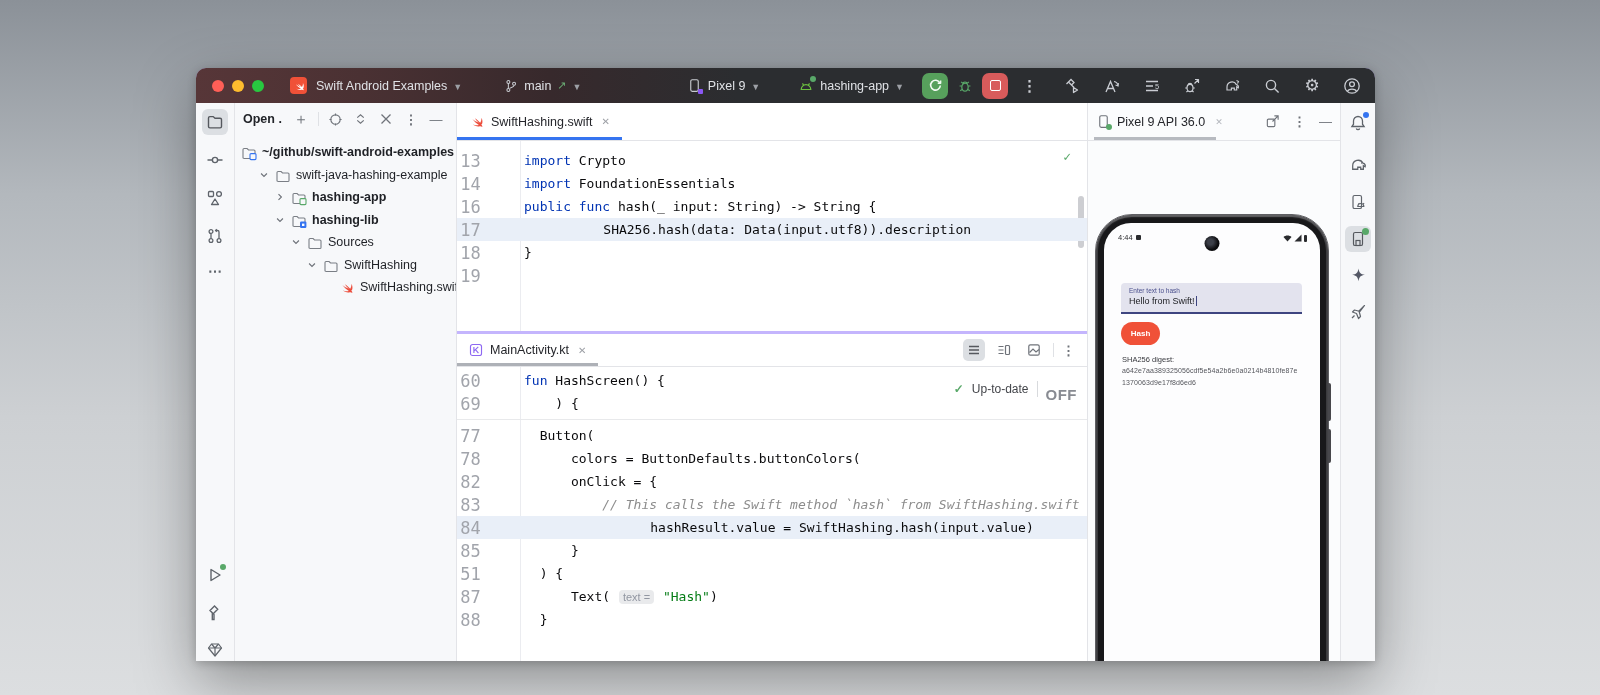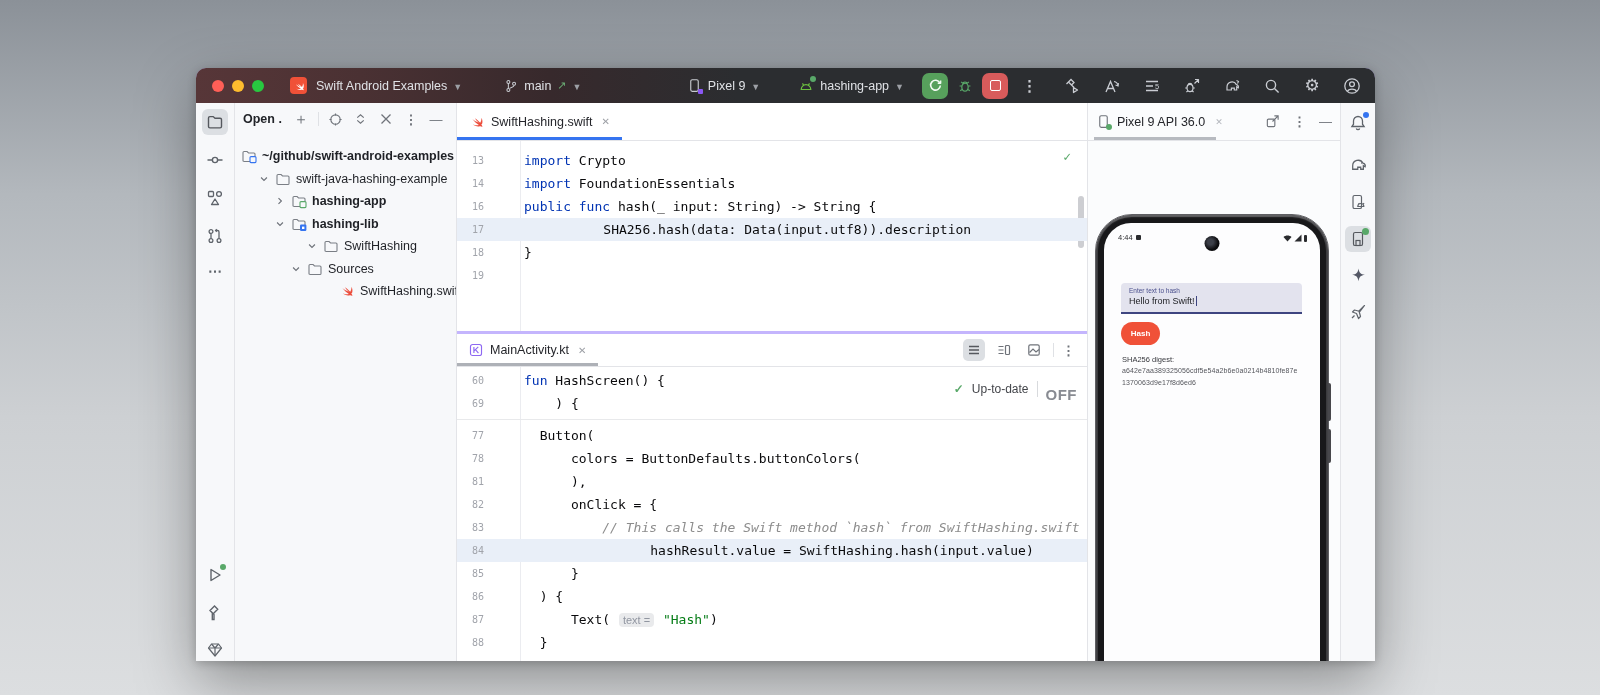--- a/index.html
+++ b/index.html
@@ -36,21 +36,21 @@
   .sicon{position:absolute;left:50%;transform:translateX(-50%);width:26px;height:26px;
          display:flex;align-items:center;justify-content:center;border-radius:6px;}
   .sicon.sel{background:#dcdfe3;}
   
   .proj{width:221px;border-right:1px solid #e3e4e8;background:#f7f8fa;overflow:hidden;}
   .proj-head{height:32px;display:flex;align-items:center;padding:0 8px;gap:9px;}
   .proj-title{font-weight:bold;color:#222429;font-size:12.5px;margin-right:2px;}
   .phicon{color:#6f737a;display:flex;align-items:center;justify-content:center;width:16px;height:16px;font-size:13px;}
   .phsep{width:1px;height:14px;background:#dfe1e5;}
   .tree{padding-top:10px;font-size:12.5px;color:#1f2126;}
-  .trow{height:22.5px;display:flex;align-items:center;gap:4px;white-space:nowrap;}
+  .trow{height:22.5px;display:flex;gap:4px;white-space:nowrap;}
   .trow .tlabel{padding-left:1px;}
   .trow.b .tlabel{font-weight:bold;}
   .tchev{width:14px;height:14px;flex:none;display:flex;align-items:center;justify-content:center;}
   .tico{width:16px;height:16px;flex:none;}
   
   .edcol{flex:1;min-width:0;display:flex;flex-direction:column;background:#fff;border-right:1px solid #e3e4e8;}
   .tabbar{height:37px;display:flex;align-items:center;border-bottom:1px solid #e3e4e8;position:relative;background:#fff;flex:none;}
   .tabbar.second{height:32px;border-top:3px solid #c4b5fd;}
   .tab{display:flex;align-items:center;gap:7px;padding:0 12px;height:100%;position:relative;font-size:12.5px;color:#25262b;}
   .tab .close{color:#9da0a6;font-size:10px;margin-left:2px;}
@@ -61,21 +61,21 @@
   .vicon{width:22px;height:22px;border-radius:5px;display:flex;align-items:center;justify-content:center;}
   .vicon.sel{background:#dcdfe3;}
   .vsep{width:1px;height:14px;background:#dfe1e5;}
   .editor{position:relative;overflow:hidden;background:#fff;
           font-family:"DejaVu Sans Mono","Liberation Mono",monospace;font-size:13px;}
   .editor1{height:182px;padding-top:8px;}
   .editor2{flex:1;padding-top:2px;}
   .editor::before{content:"";position:absolute;left:63px;top:0;bottom:0;border-left:1px solid #ebecf0;}
   .cl{height:23px;display:flex;align-items:center;position:relative;}
   .cl.hl{background:#e9eff8;gap:48px;}
-  .ln{width:27px;flex:none;text-align:right;color:#a1a4ab;font-size:10px;}
+  .ln{width:27px;flex:none;text-align:center;color:#a1a4ab;font-size:17px;}
   .code{margin-left:40px;white-space:pre;}
   .cl.sep{height:9px;}
   .sepline{position:absolute;left:0;right:0;top:4px;border-top:1px solid #e8e9eb;}
   .tk-kw{color:#0033b3;}
   .tk-pl{color:#0a0a0c;}
   .tk-num{color:#1750eb;}
   .tk-str{color:#067d17;}
   .tk-cmt{color:#8c8c8c;font-style:italic;}
   .tk-hint{font-family:"Liberation Sans",sans-serif;font-size:11px;color:#9196a1;
            background:#e9eaec;border-radius:4px;padding:1px 4px;margin:0 1px;}
@@ -358,45 +358,45 @@
             </span>
             <span class="tico">
               <svg width="16" height="16" viewBox="0 0 16 16">
                 <path d="M2 4.6c0-.6.5-1.1 1.1-1.1h3l1.4 1.5h5.4c.6 0 1.1.5 1.1 1.1v6.3c0 .6-.5 1.1-1.1 1.1H3.1c-.6 0-1.1-.5-1.1-1.1z" fill="none" stroke="#7a7e85" stroke-width="1.1"></path>
                 <rect x="9" y="8.6" width="6.4" height="6.4" rx="1.2" fill="#3574f0" stroke="none"></rect>
                 <rect x="11" y="10.6" width="2.4" height="2.4" fill="#fff"></rect>
               </svg>
             </span>
             <span class="tlabel">hashing-lib</span>
           </div>
+          <div class="trow" style="padding-left: 54px;">
+            <span class="tchev">
+              <svg width="10" height="10" viewBox="0 0 12 12" fill="none" stroke="#6f737a" stroke-width="1.4">
+                <path d="M2.5 4.2 6 7.7l3.5-3.5"></path>
+              </svg>
+            </span>
+            <span class="tico">
+              <svg width="16" height="16" viewBox="0 0 16 16">
+                <path d="M2 4.6c0-.6.5-1.1 1.1-1.1h3l1.4 1.5h5.4c.6 0 1.1.5 1.1 1.1v6.3c0 .6-.5 1.1-1.1 1.1H3.1c-.6 0-1.1-.5-1.1-1.1z" fill="none" stroke="#7a7e85" stroke-width="1.1"></path>
+              </svg>
+            </span>
+            <span class="tlabel">Sources</span>
+          </div>
           <div class="trow" style="padding-left: 70px;">
             <span class="tchev">
               <svg width="10" height="10" viewBox="0 0 12 12" fill="none" stroke="#6f737a" stroke-width="1.4">
                 <path d="M2.5 4.2 6 7.7l3.5-3.5"></path>
               </svg>
             </span>
             <span class="tico">
               <svg width="16" height="16" viewBox="0 0 16 16">
                 <path d="M2 4.6c0-.6.5-1.1 1.1-1.1h3l1.4 1.5h5.4c.6 0 1.1.5 1.1 1.1v6.3c0 .6-.5 1.1-1.1 1.1H3.1c-.6 0-1.1-.5-1.1-1.1z" fill="none" stroke="#7a7e85" stroke-width="1.1"></path>
               </svg>
             </span>
             <span class="tlabel">SwiftHashing</span>
-          </div>
-          <div class="trow" style="padding-left: 54px;">
-            <span class="tchev">
-              <svg width="10" height="10" viewBox="0 0 12 12" fill="none" stroke="#6f737a" stroke-width="1.4">
-                <path d="M2.5 4.2 6 7.7l3.5-3.5"></path>
-              </svg>
-            </span>
-            <span class="tico">
-              <svg width="16" height="16" viewBox="0 0 16 16">
-                <path d="M2 4.6c0-.6.5-1.1 1.1-1.1h3l1.4 1.5h5.4c.6 0 1.1.5 1.1 1.1v6.3c0 .6-.5 1.1-1.1 1.1H3.1c-.6 0-1.1-.5-1.1-1.1z" fill="none" stroke="#7a7e85" stroke-width="1.1"></path>
-              </svg>
-            </span>
-            <span class="tlabel">Sources</span>
           </div>
           <div class="trow" style="padding-left: 86px;">
             <span class="tchev"></span>
             <span class="tico">
               <svg width="15" height="15" viewBox="0 0 16 16">
                 <path d="M13.8 10.9c1-2 .7-4.6-.6-6.8.3 1.9-.2 3.8-1.2 5.1C10.6 7.9 8.6 6 6.2 4.5c1.2 1.7 2.8 3.5 4.3 4.9C8.3 8.5 5.6 7 3.6 5.3c2 2.8 4.6 5 6.9 6.3-1.7.8-4.1.6-6.3-.3 1.9 1.5 4.8 2.3 7.3 1.7 1-.2 1.9.1 2.6.8.3-.8-.1-2-1.3-2.9z" fill="#ec4e3d"></path>
               </svg>
             </span>
             <span class="tlabel">SwiftHashing.swift</span>
           </div>
@@ -498,41 +498,37 @@
           </div>
           <div class="cl">
             <span class="ln">77</span>
             <span class="code"><span class="tk-pl">  Button(</span></span>
           </div>
           <div class="cl">
             <span class="ln">78</span>
             <span class="code"><span class="tk-pl">      colors = ButtonDefaults.buttonColors(</span></span>
           </div>
           <div class="cl">
-            <span class="ln">81</span>
-            <span class="code"><span class="tk-pl">      ),</span></span>
-          </div>
-          <div class="cl">
             <span class="ln">82</span>
             <span class="code"><span class="tk-pl">      onClick = {</span></span>
           </div>
           <div class="cl">
             <span class="ln">83</span>
             <span class="code"><span class="tk-cmt">          // This calls the Swift method `hash` from SwiftHashing.swift</span></span>
           </div>
           <div class="cl hl">
             <span class="ln">84</span>
             <span class="code"><span class="tk-pl">          hashResult.value = SwiftHashing.hash(input.value)</span></span>
           </div>
           <div class="cl">
             <span class="ln">85</span>
             <span class="code"><span class="tk-pl">      }</span></span>
           </div>
           <div class="cl">
-            <span class="ln">86</span>
+            <span class="ln">51</span>
             <span class="code"><span class="tk-pl">  ) {</span></span>
           </div>
           <div class="cl">
             <span class="ln">87</span>
             <span class="code"><span class="tk-pl">      Text( </span><span class="tk-hint">text =</span><span class="tk-pl"> </span><span class="tk-str">"Hash"</span><span class="tk-pl">)</span></span>
           </div>
           <div class="cl">
             <span class="ln">88</span>
             <span class="code"><span class="tk-pl">  }</span></span>
           </div>

